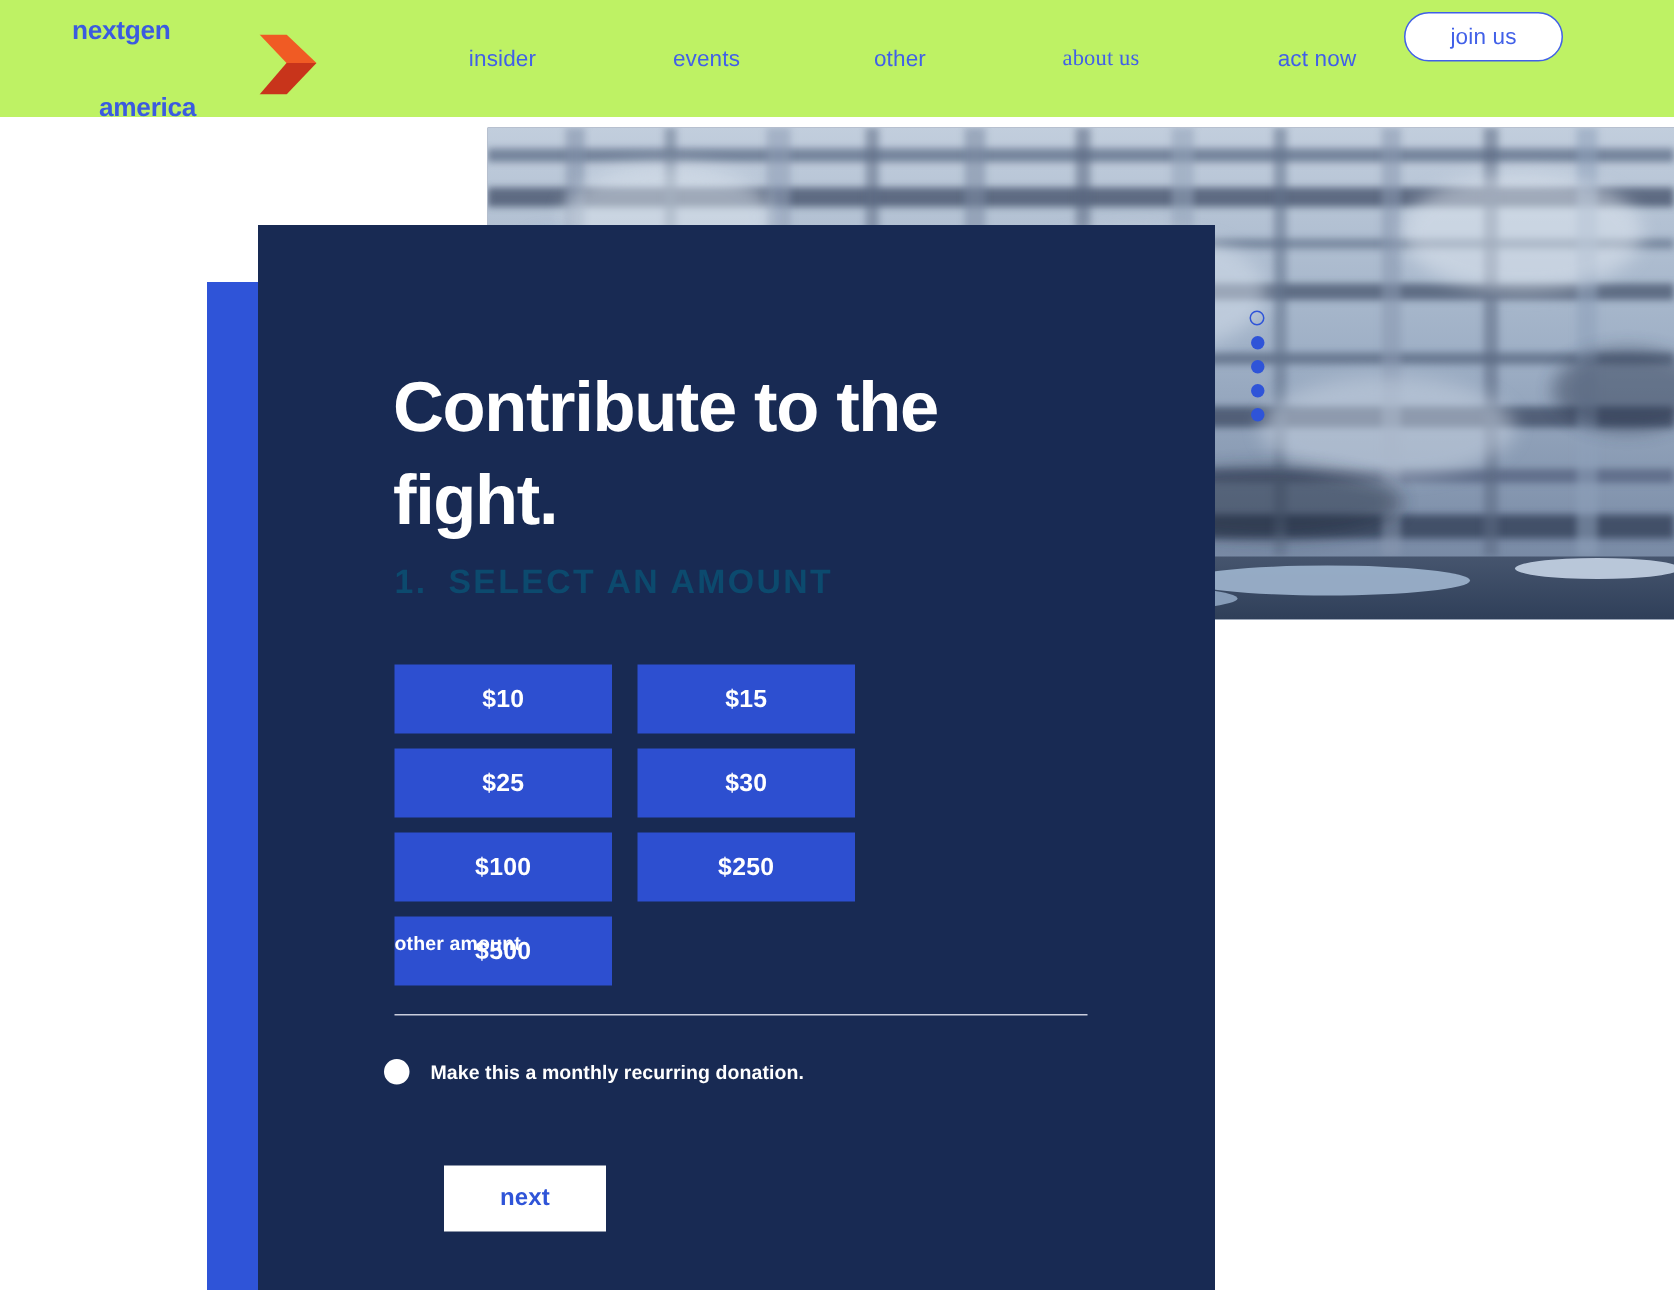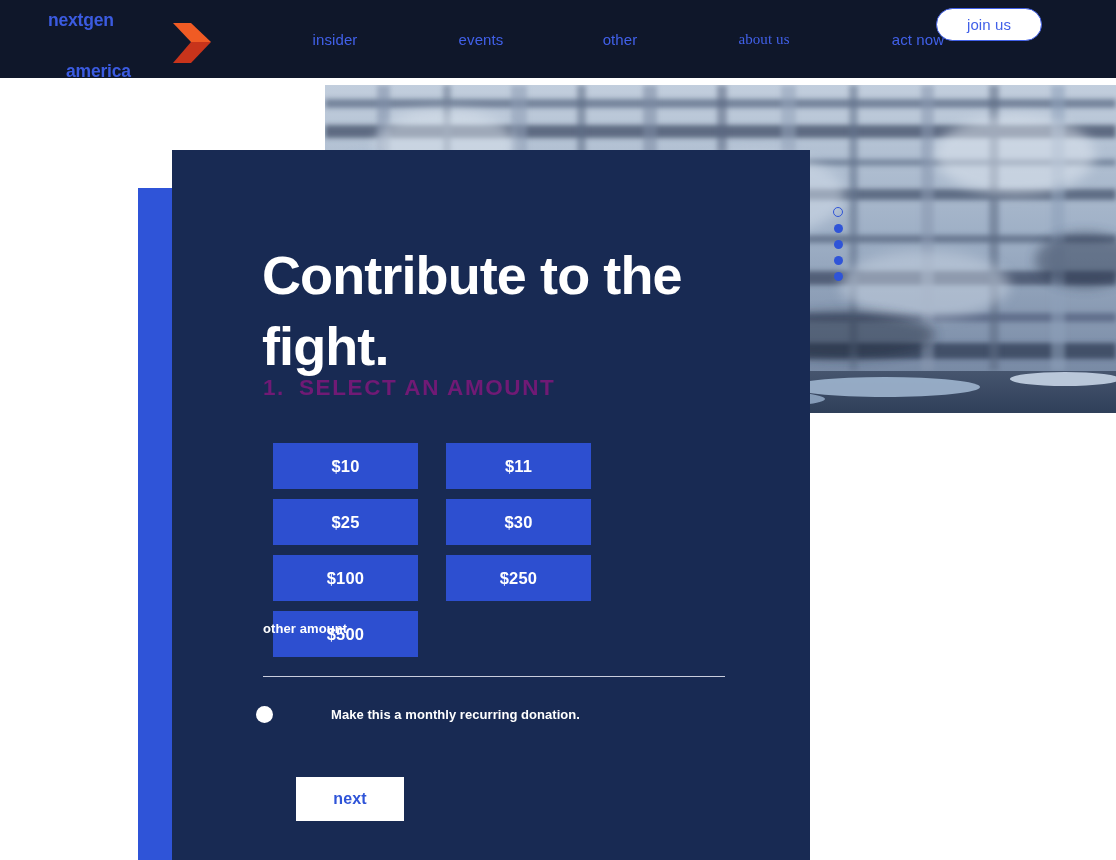--- a/index.html
+++ b/index.html
@@ -18,21 +18,21 @@
     height: 860px;
     background: #ffffff;
   }
 
   
   .header {
     position: absolute;
     top: 0; left: 0;
     width: 1116px;
     height: 78px;
-    background: #0f172a;
+    background: #bef264;
     z-index: 40;
   }
 
   .logo {
     position: absolute;
     left: 48px;
     top: 9px;
     width: 190px;
     height: 56px;
     display: block;
@@ -56,21 +56,21 @@
     height: 40px;
   }
 
   .nav {
     position: absolute;
     left: 270px;
     top: 0;
     height: 78px;
     display: flex;
     align-items: center;
-    gap: 16px;
+    gap: 6px;
   }
   .nav-item {
     color: #4160E8;
     font-size: 15px;
     font-weight: 400;
     letter-spacing: 0.1px;
     text-decoration: none;
     display: inline-block;
     text-align: center;
     cursor: pointer;
@@ -150,47 +150,47 @@
     background: #182A53;
     z-index: 25;
   }
 
   .headline {
     position: absolute;
     left: 262px;
     top: 240px;
     width: 470px;
     color: #ffffff;
-    font-size: 54px;
+    font-size: 47px;
     font-weight: 700;
     line-height: 1.32;
     letter-spacing: -0.9px;
     z-index: 30;
   }
 
   .step-title {
     position: absolute;
     left: 263px;
     top: 375px;
-    color: #701a75;
+    color: #0c4a6e;
     font-size: 22.5px;
     font-weight: 700;
     letter-spacing: 1.6px;
     z-index: 30;
   }
   .step-num { margin-right: 14px; }
 
   .amounts {
     position: absolute;
-    left: 273px;
+    left: 263px;
     top: 443px;
     width: 467px;
     display: flex;
     flex-wrap: wrap;
-    gap: 10px 28px;
+    gap: 10px 17px;
     z-index: 30;
   }
   .amount-btn {
     width: 145px;
     height: 46px;
     background: #2D4FD0;
     border: none;
     color: #ffffff;
     font-family: "Liberation Sans", sans-serif;
     font-size: 16.5px;
@@ -242,21 +242,20 @@
     width: 17px; height: 17px;
     border-radius: 50%;
     background: #ffffff;
     flex: 0 0 auto;
   }
   .recurring-label {
     color: #ffffff;
     font-size: 13px;
     font-weight: 700;
     letter-spacing: 0.05px;
-    margin-left: 44px;
   }
 
   .next-btn {
     position: absolute;
     left: 256px;
     top: 777px;
     width: 108px;
     height: 44px;
     background: #ffffff;
     border: none;
@@ -380,21 +379,21 @@
   <div class="panel"></div>
 
   <h1 class="headline">Contribute to the fight.</h1>
 
   <div class="step-title">
     <span class="step-num">1.</span><span>SELECT AN AMOUNT</span>
   </div>
 
   <div class="amounts">
     <button class="amount-btn">$10</button>
-    <button class="amount-btn">$11</button>
+    <button class="amount-btn">$15</button>
     <button class="amount-btn">$25</button>
     <button class="amount-btn">$30</button>
     <button class="amount-btn">$100</button>
     <button class="amount-btn">$250</button>
     <button class="amount-btn">$500</button>
   </div>
 
   <div class="other-label">other amount</div>
   <input class="other-input" type="text" placeholder="" style="">
 

